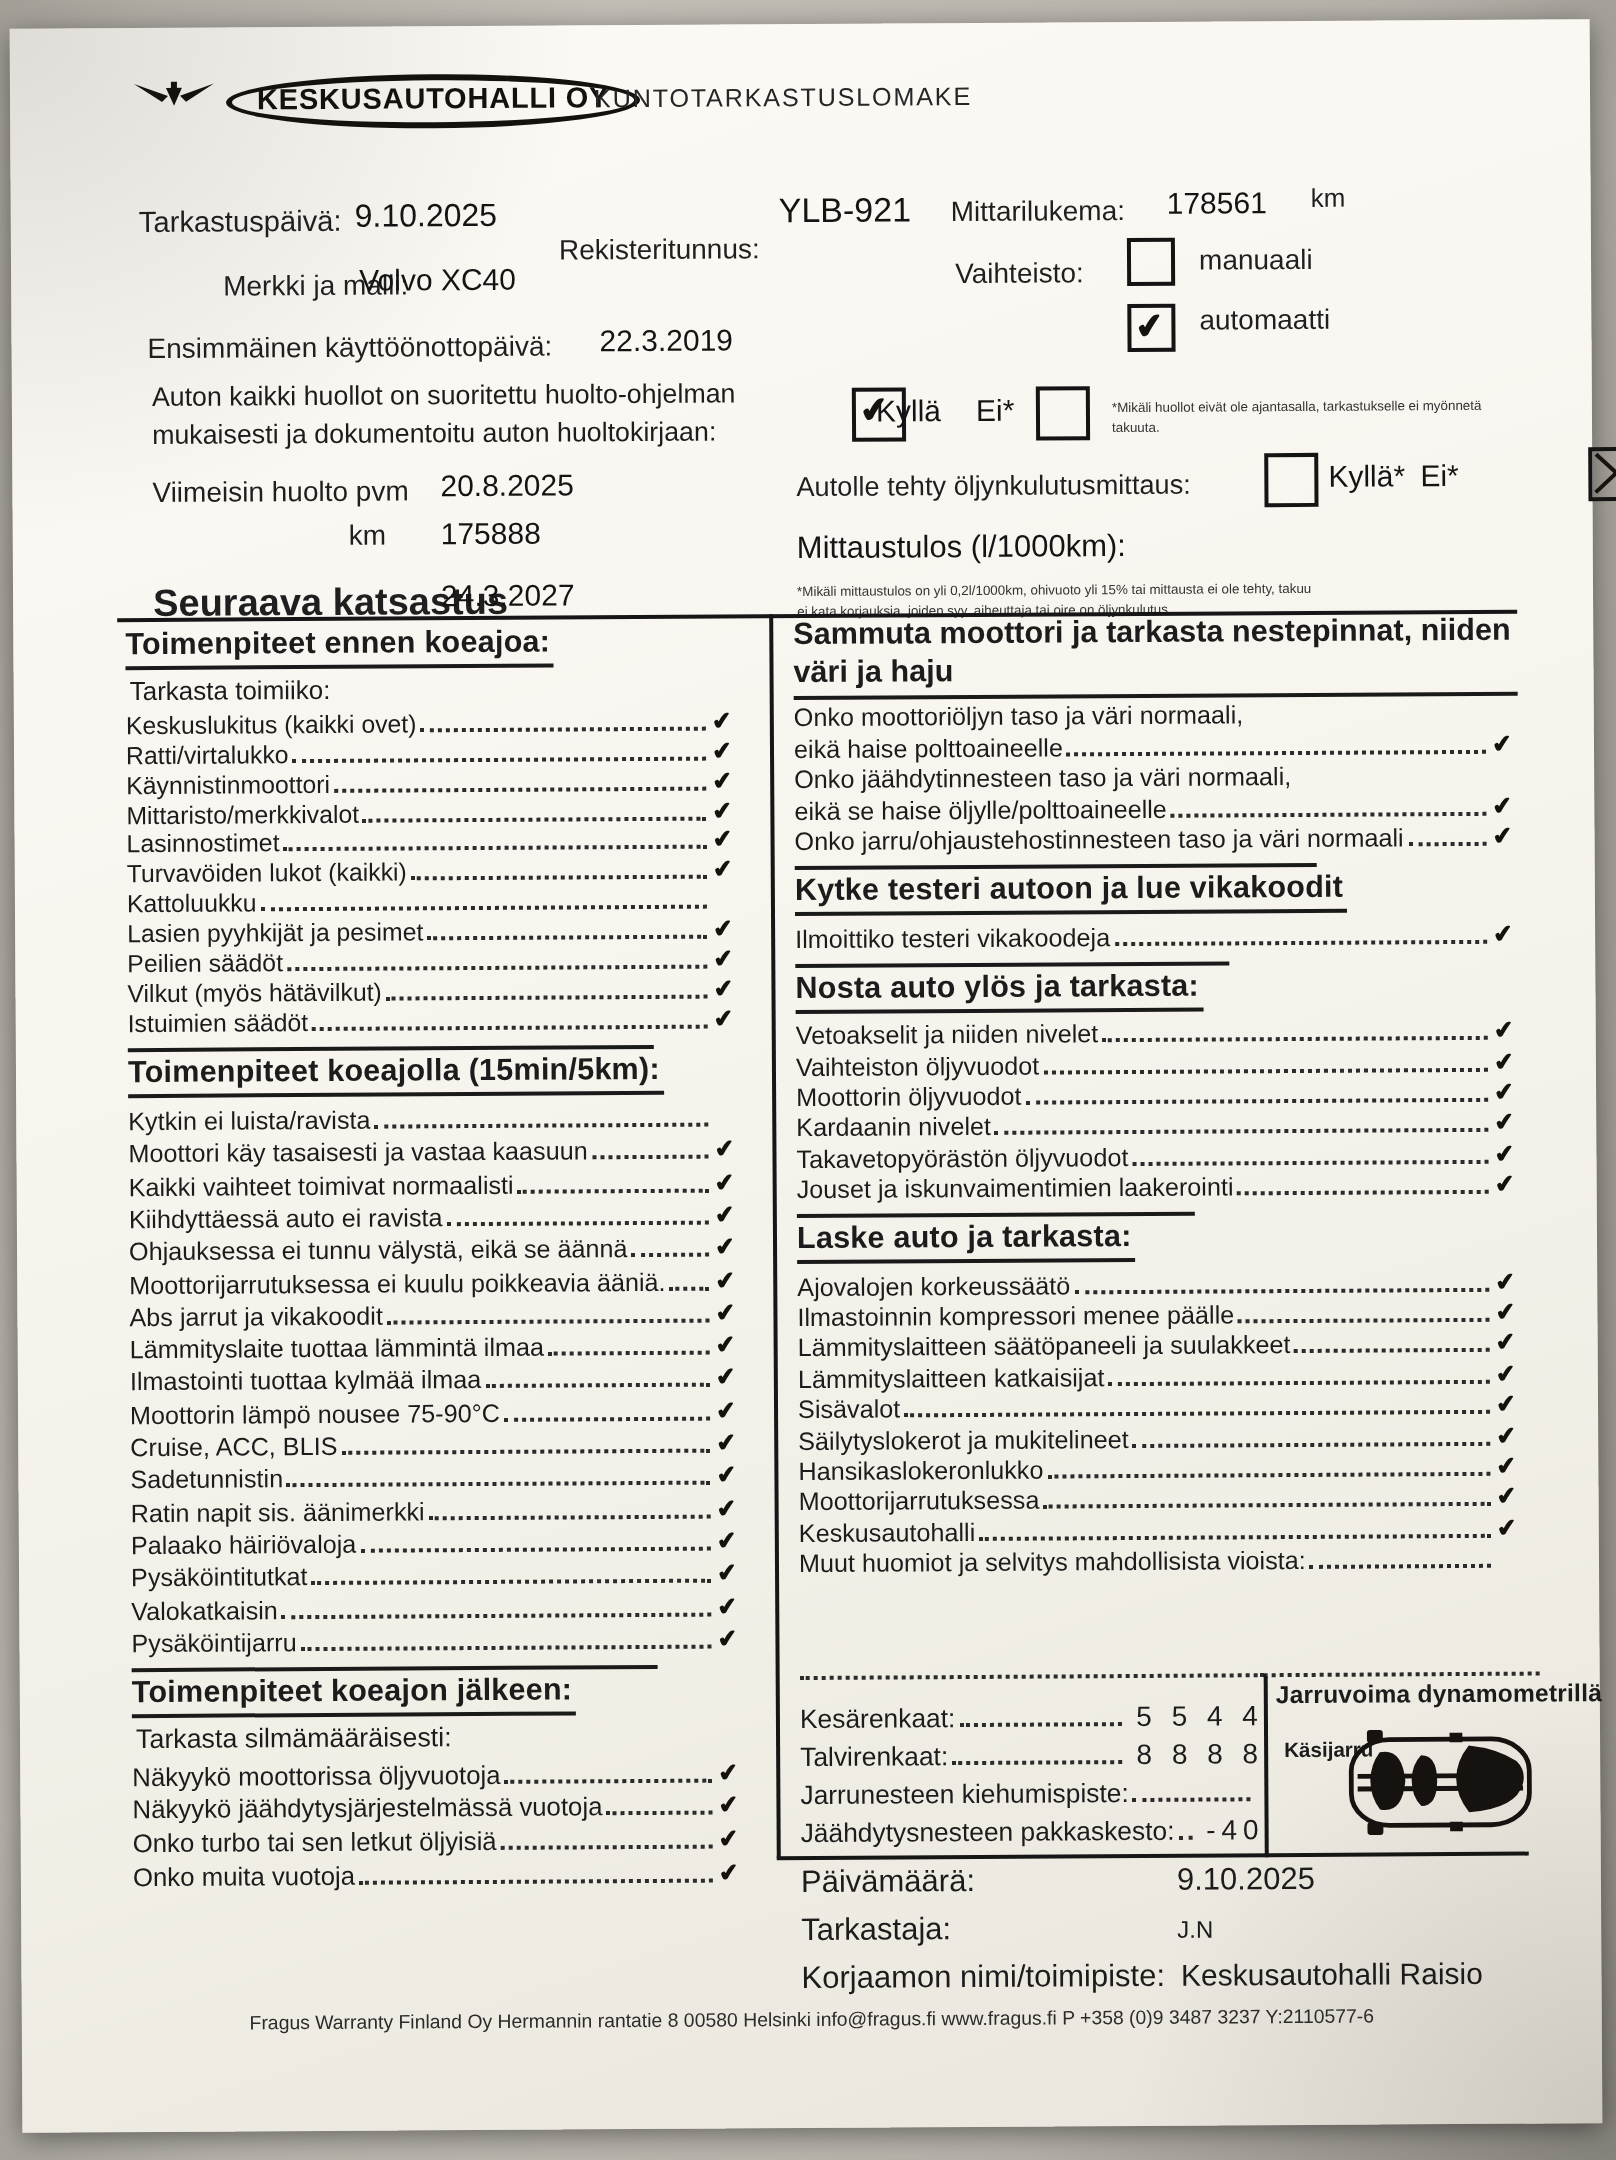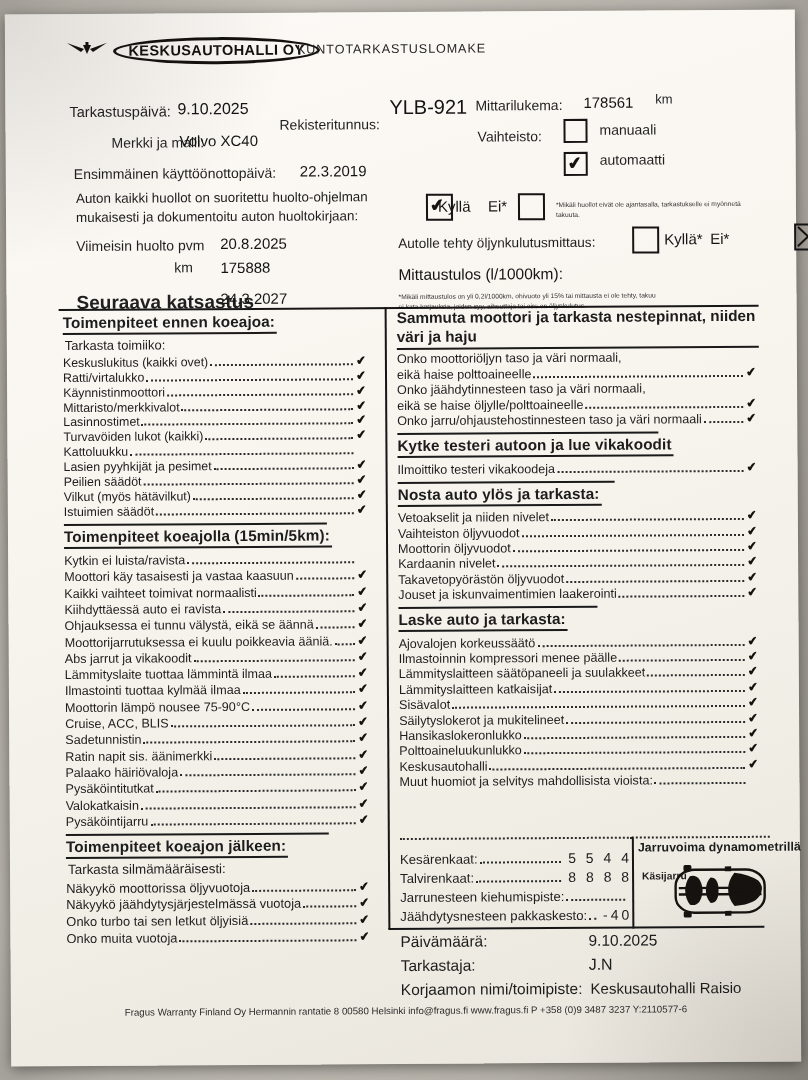--- a/index.html
+++ b/index.html
@@ -105,21 +105,21 @@
       <rect x="20.5" y="1" width="3" height="5" fill="#14120f"></rect>
     </svg>
     <div class="logo-oval">KESKUSAUTOHALLI OY</div>
   </div>
   <div class="abs form-title nw">KUNTOTARKASTUSLOMAKE</div>
 
   
   <div class="abs lab nw" style="left:64px;top:90px;font-size:14.6px;">Tarkastuspäivä:</div>
   <div class="abs val nw" style="left:172px;top:87px;font-size:16px;">9.10.2025</div>
   <div class="abs lab nw" style="left:274px;top:104px;">Rekisteritunnus:</div>
-  <div class="abs val nw" style="left:384px;top:84px;font-size:20px;">YLB-921</div>
+  <div class="abs val nw" style="left:384px;top:84px;font-size:17px;">YLB-921</div>
   <div class="abs lab nw" style="left:470px;top:86px;">Mittarilukema:</div>
   <div class="abs val nw" style="left:578px;top:83px;">178561</div>
   <div class="abs lab nw" style="left:650px;top:81px;font-size:13px;">km</div>
 
   <div class="abs lab nw" style="left:66px;top:121px;padding-left:40px;">Merkki ja malli:</div>
   <div class="abs val nw" style="left:174px;top:119px;">Volvo XC40</div>
 
   <div class="abs lab nw" style="left:472px;top:117px;">Vaihteisto:</div>
   <span class="abs box b22" style="left:558px;top:108px;"></span>
   <div class="abs lab nw" style="left:594px;top:111px;">manuaali</div>
@@ -494,21 +494,21 @@
           <span class="chk">✔</span>
         </div>
 
         <div class="row">
           <span class="lbl">Hansikaslokeronlukko</span>
           <span class="leader"></span>
           <span class="chk">✔</span>
         </div>
 
         <div class="row">
-          <span class="lbl">Polttoaineluukunlukko</span>
+          <span class="lbl">Moottorijarrutuksessa</span>
           <span class="leader"></span>
           <span class="chk">✔</span>
         </div>
 
         <div class="row">
           <span class="lbl">Keskusautohalli</span>
           <span class="leader"></span>
           <span class="chk">✔</span>
         </div>
 
@@ -569,21 +569,21 @@
   <div class="abs hline" style="left:378px;top:916px;width:376px;"></div>
 
   
   <div class="abs sig">
     <div class="srow">
       <span class="slab">Päivämäärä:</span>
       <span class="sval" style="font-size:15.5px;">9.10.2025</span>
     </div>
     <div class="srow">
       <span class="slab">Tarkastaja:</span>
-      <span class="sval" style="font-size:16px;">J.N</span>
+      <span class="sval" style="font-size:12px;">J.N</span>
     </div>
     <div class="srow">
       <span class="slab wide">Korjaamon nimi/toimipiste:</span>
       <span class="sval">Keskusautohalli Raisio</span>
     </div>
   </div>
 
   <div class="abs footer nw">Fragus Warranty Finland Oy Hermannin rantatie 8 00580 Helsinki info@fragus.fi www.fragus.fi P +358 (0)9 3487 3237 Y:2110577-6</div>
 </div>
 

